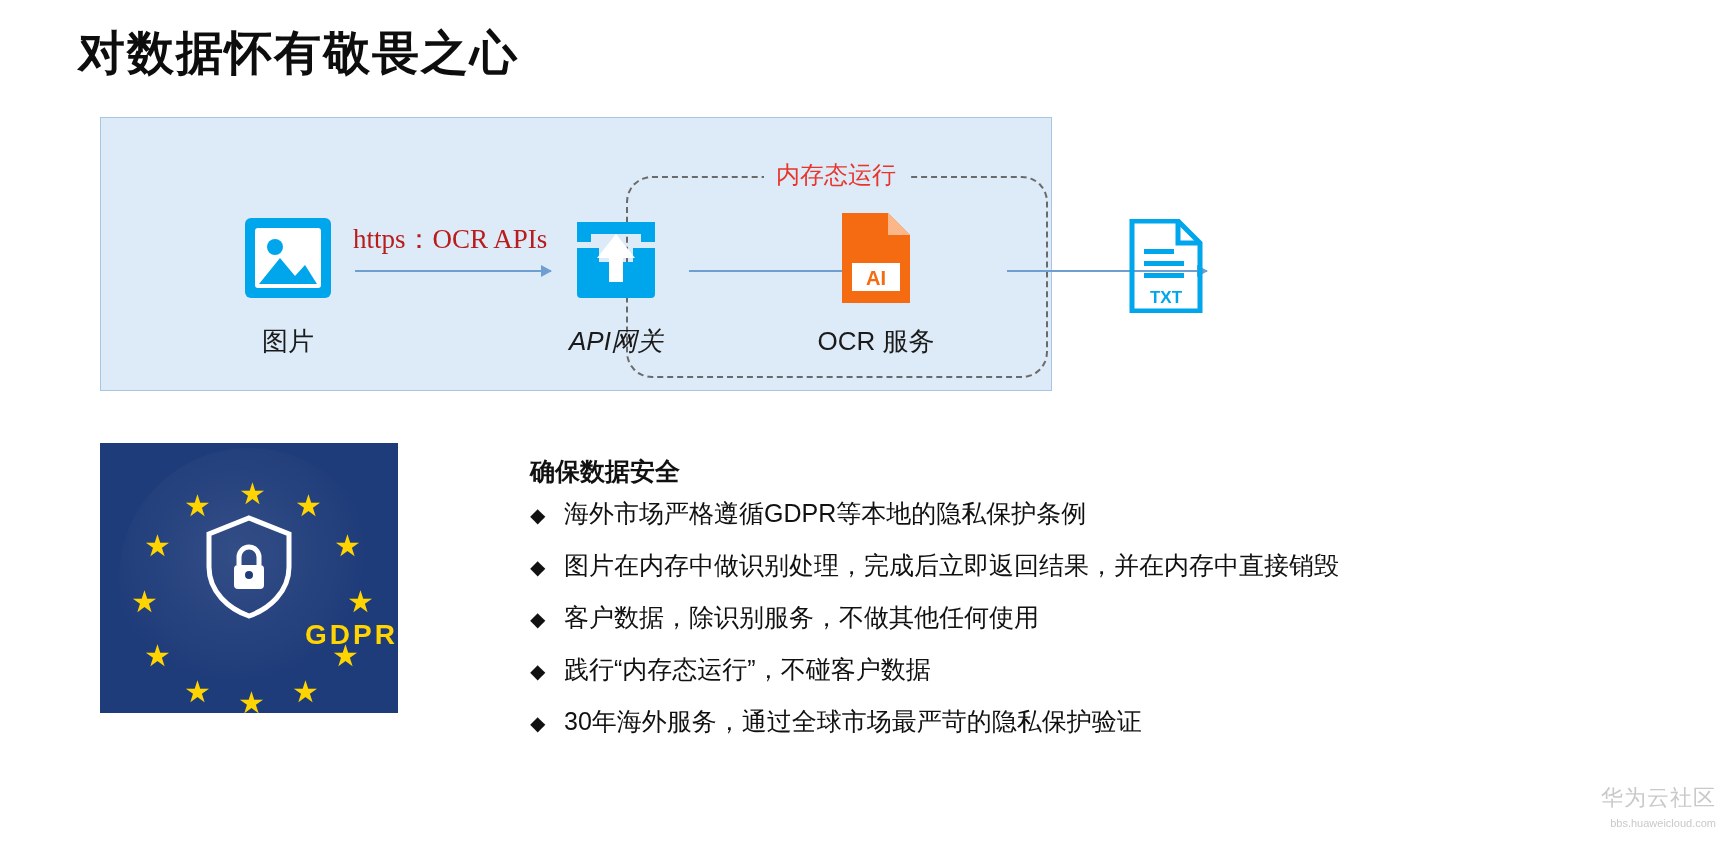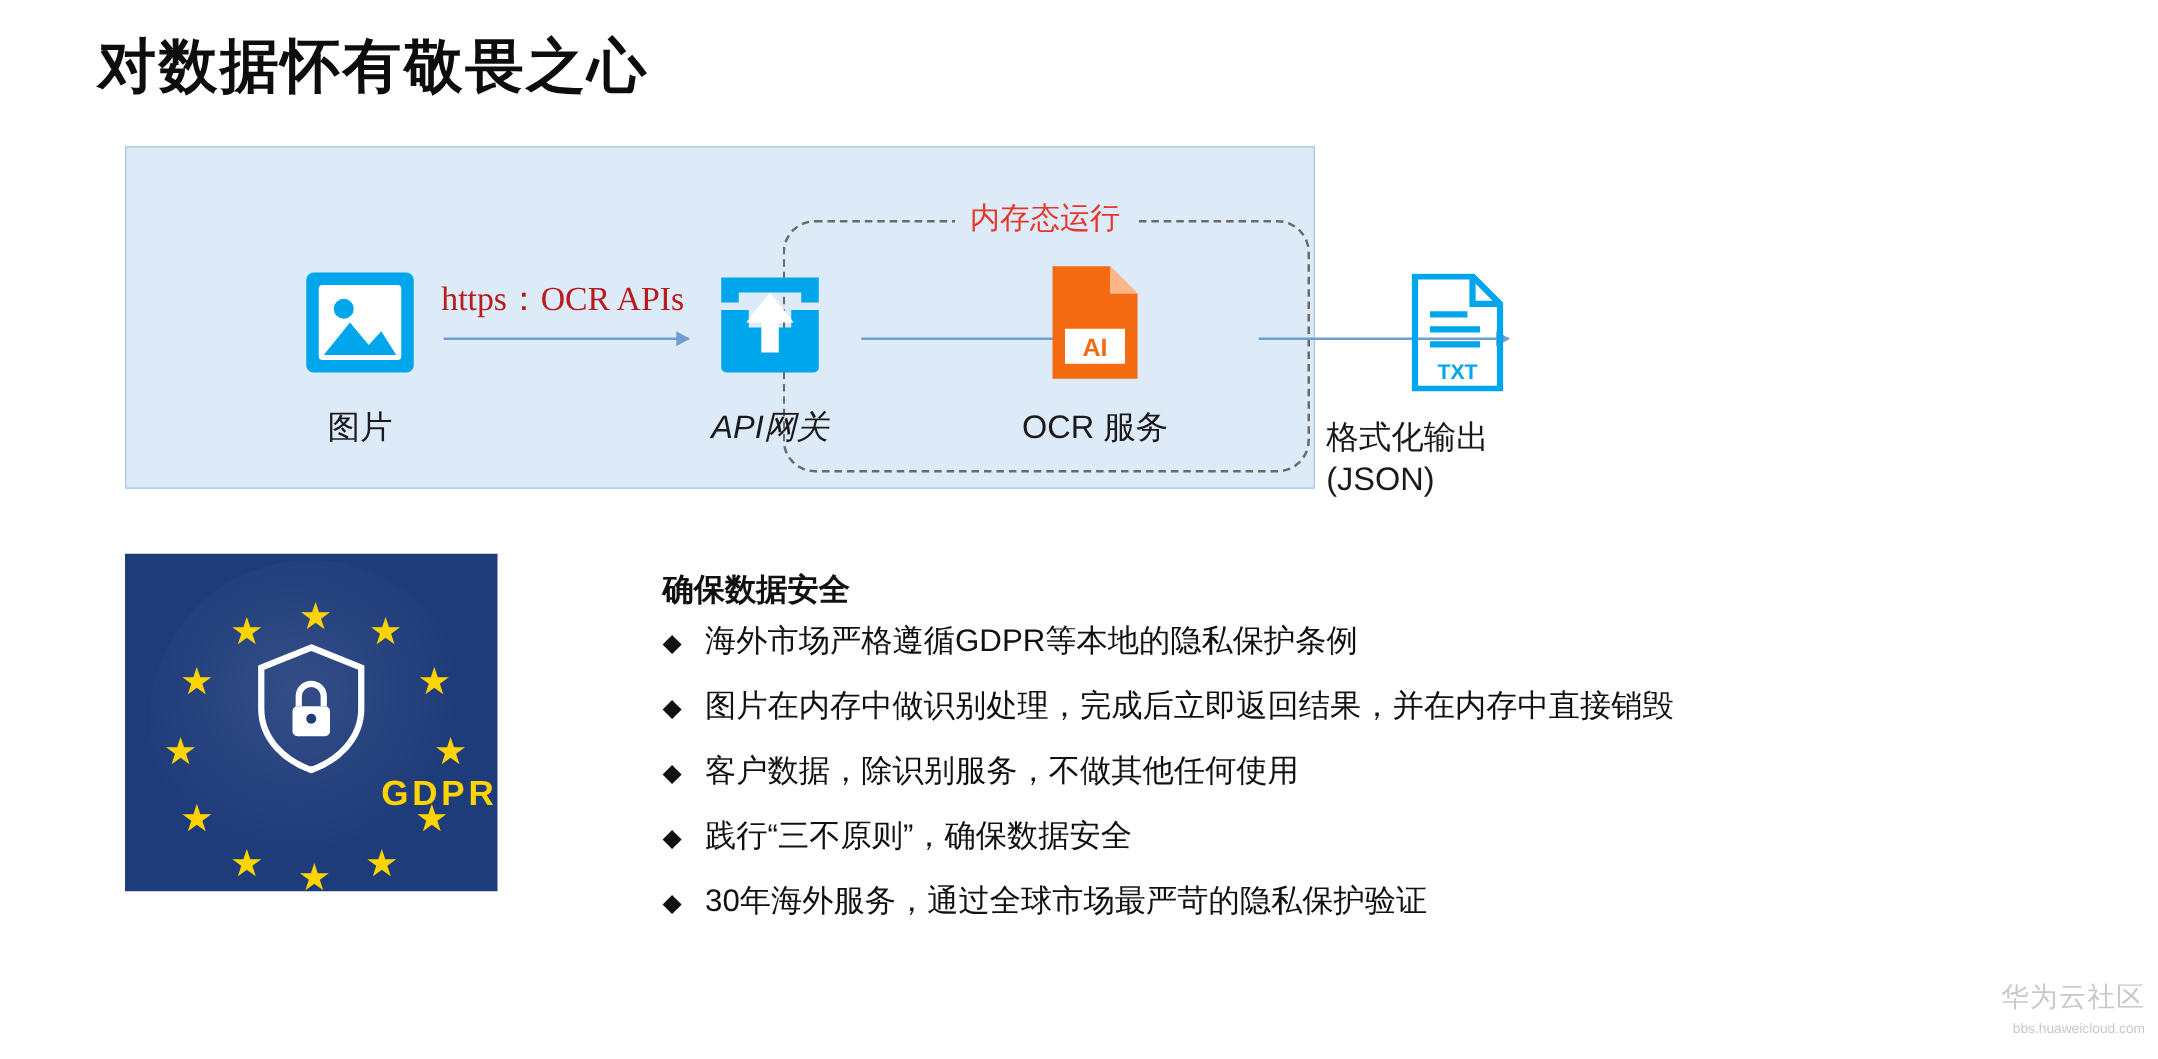--- a/index.html
+++ b/index.html
@@ -265,22 +265,20 @@
       <svg width="76" height="94" viewBox="0 0 76 94" aria-hidden="true">
         <path d="M4 2 h46 l22 22 v68 h-68 z" fill="none" stroke="#00a6eb" stroke-width="5"></path>
         <path d="M50 2 v22 h22" fill="none" stroke="#00a6eb" stroke-width="5"></path>
         <rect x="16" y="30" width="30" height="5" fill="#00a6eb"></rect>
         <rect x="16" y="42" width="40" height="5" fill="#00a6eb"></rect>
         <rect x="16" y="54" width="40" height="5" fill="#00a6eb"></rect>
         <rect x="10" y="64" width="56" height="24" fill="#ffffff"></rect>
         <text x="38" y="84" font-size="17" font-weight="bold" fill="#00a6eb" font-family="Liberation Sans, sans-serif" text-anchor="middle">TXT</text>
       </svg>
     </div>
-    <div class="node-label">格式化输出
-(JSON)</div>
   </div>
 </div>
 
 <div class="gdpr-card">
   <div class="globe"></div>
 
   <div class="star" style="left:139px; top:36px;">★</div>
   <div class="star" style="left:195px; top:48px;">★</div>
   <div class="star" style="left:234px; top:88px;">★</div>
   <div class="star" style="left:247px; top:144px;">★</div>
@@ -313,21 +311,21 @@
   <div class="bullet-row">
     <span class="bullet-mark">◆</span>
     <span class="bullet-text">图片在内存中做识别处理，完成后立即返回结果，并在内存中直接销毁</span>
   </div>
   <div class="bullet-row">
     <span class="bullet-mark">◆</span>
     <span class="bullet-text">客户数据，除识别服务，不做其他任何使用</span>
   </div>
   <div class="bullet-row">
     <span class="bullet-mark">◆</span>
-    <span class="bullet-text">践行“三不原则”，确保数据安全</span>
+    <span class="bullet-text">践行“内存态运行”，不碰客户数据</span>
   </div>
   <div class="bullet-row">
     <span class="bullet-mark">◆</span>
     <span class="bullet-text">30年海外服务，通过全球市场最严苛的隐私保护验证</span>
   </div>
 </div>
 
 <div class="watermark">
   <div class="wm-main">华为云社区</div>
   <div class="wm-sub">bbs.huaweicloud.com</div>

